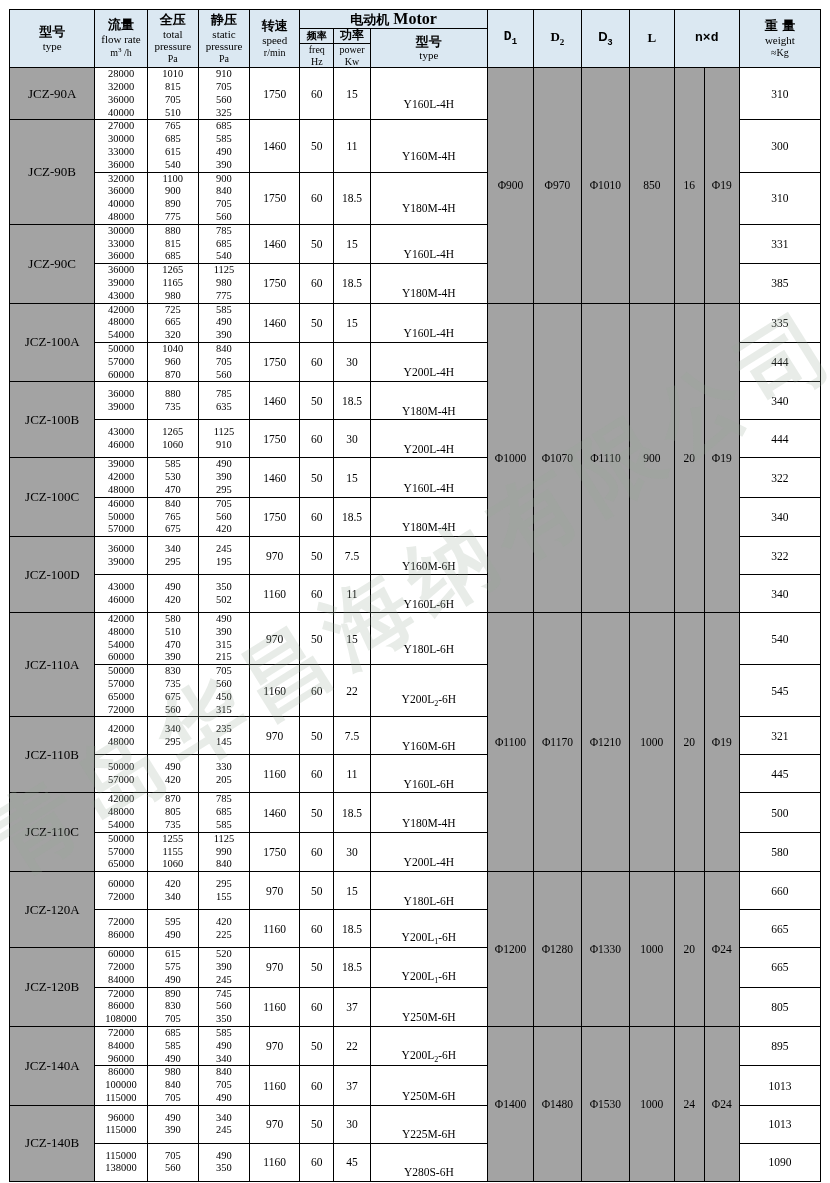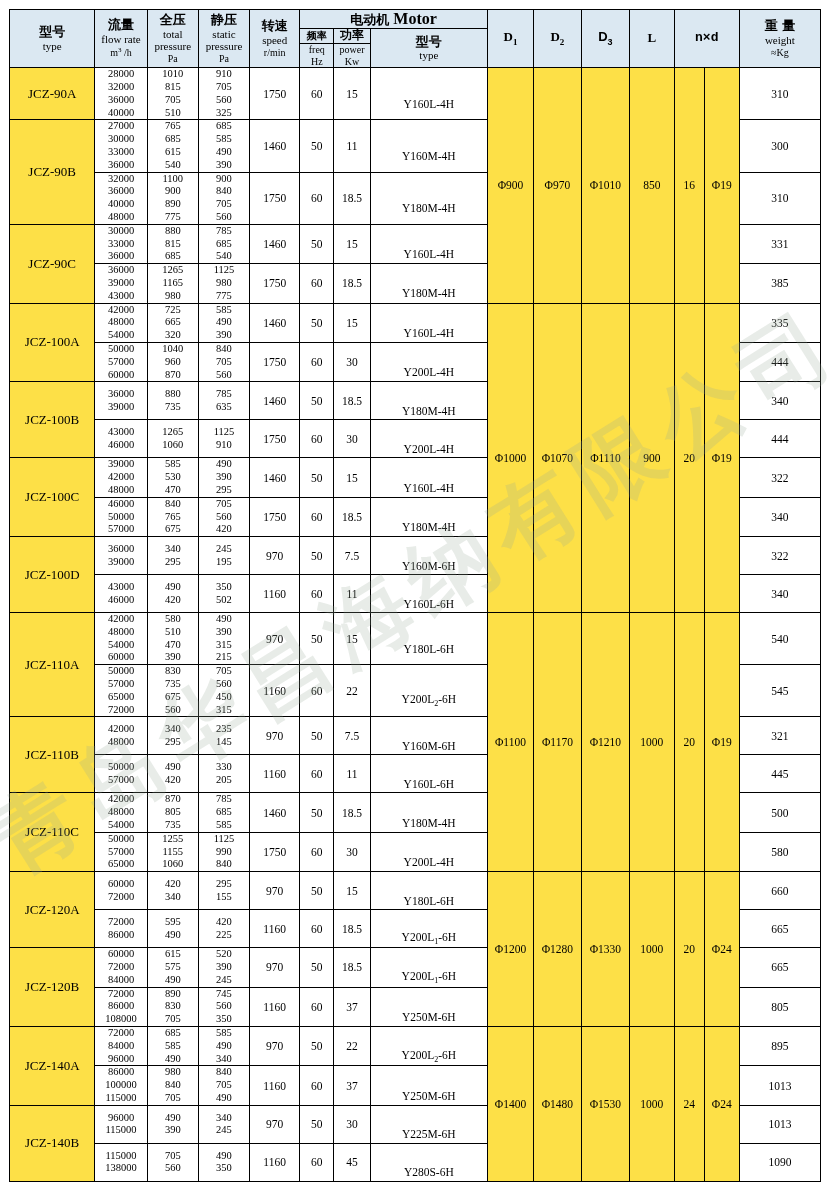--- a/index.html
+++ b/index.html
@@ -8,21 +8,21 @@
   table{border-collapse:collapse;width:812px;margin:9px auto 0 auto;table-layout:fixed;}
   td,th{border:1px solid #000;text-align:center;vertical-align:middle;padding:0;}
   thead td{background:#dbe8f2;font-weight:bold;}
   .hdr-cn{font-size:13px;font-family:"DejaVu Sans", sans-serif;font-weight:bold;line-height:1.15;}
   .hdr-en{font-size:11px;font-family:"Liberation Serif", serif;font-weight:normal;line-height:1.15;}
   .hdr-sub{font-size:10px;font-family:"Liberation Serif", serif;font-weight:normal;line-height:1.15;}
   .model{font-size:13px;font-family:"Liberation Serif", serif;}
   .nums{font-size:10.5px;line-height:1.22;font-family:"Liberation Serif", serif;}
   .val{font-size:11.5px;font-family:"Liberation Serif", serif;}
   .mtype{font-size:11.5px;font-family:"Liberation Serif", serif;margin-top:20px;}
-  .shade{background:#fde047;margin-left:11px;}
+  .shade{background:#a3a3a3;margin-left:11px;}
   .watermark{position:absolute;left:0;top:0;width:830px;height:1183px;pointer-events:none;
     display:flex;align-items:center;justify-content:center;}
   .watermark span{font-family:"DejaVu Sans", sans-serif;font-size:86px;color:rgba(150,170,150,0.22);
     transform:rotate(-32deg);letter-spacing:12px;white-space:nowrap;font-weight:bold;}
   sup{font-size:7px;vertical-align:super;}
 </style>
 </head>
 <body>
 
 <div id="sheet">
@@ -69,21 +69,21 @@
       <td rowspan="3">
         <div class="hdr-cn">转速</div>
         <div class="hdr-en">speed</div>
         <div class="hdr-sub">r/min</div>
       </td>
       <td colspan="3">
         <span class="hdr-cn">电动机</span>
         <span class="hdr-en" style="font-weight:bold;font-size:16px;">Motor</span>
       </td>
       <td rowspan="3">
-        <div class="hdr-cn" style="font-family:Liberation Serif, serif;">D<sub style="font-size:9px;">1</sub></div>
+        <div class="hdr-cn" style="font-family:Liberation Mono, monospace;">D<sub style="font-size:9px;">1</sub></div>
       </td>
       <td rowspan="3">
         <div class="hdr-cn" style="font-family:'Liberation Serif',serif;">D<sub style="font-size:9px;">2</sub></div>
       </td>
       <td rowspan="3">
         <div class="hdr-cn" style="font-family:Liberation Sans, sans-serif;">D<sub style="font-size:9px;">3</sub></div>
       </td>
       <td rowspan="3">
         <div class="hdr-cn" style="font-family:'Liberation Serif',serif;">L</div>
       </td>

